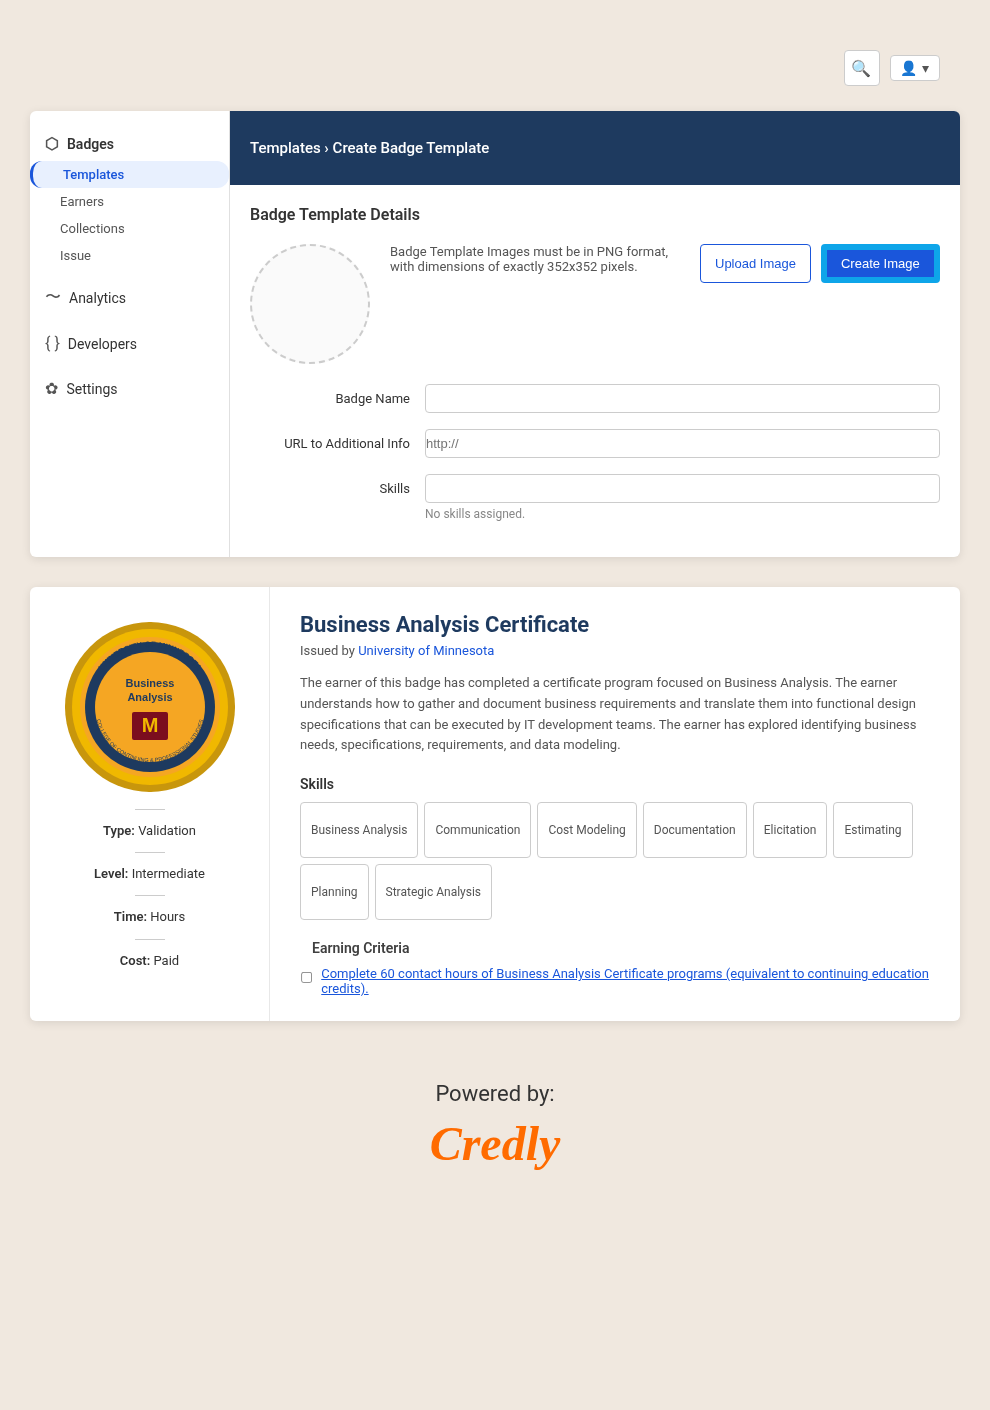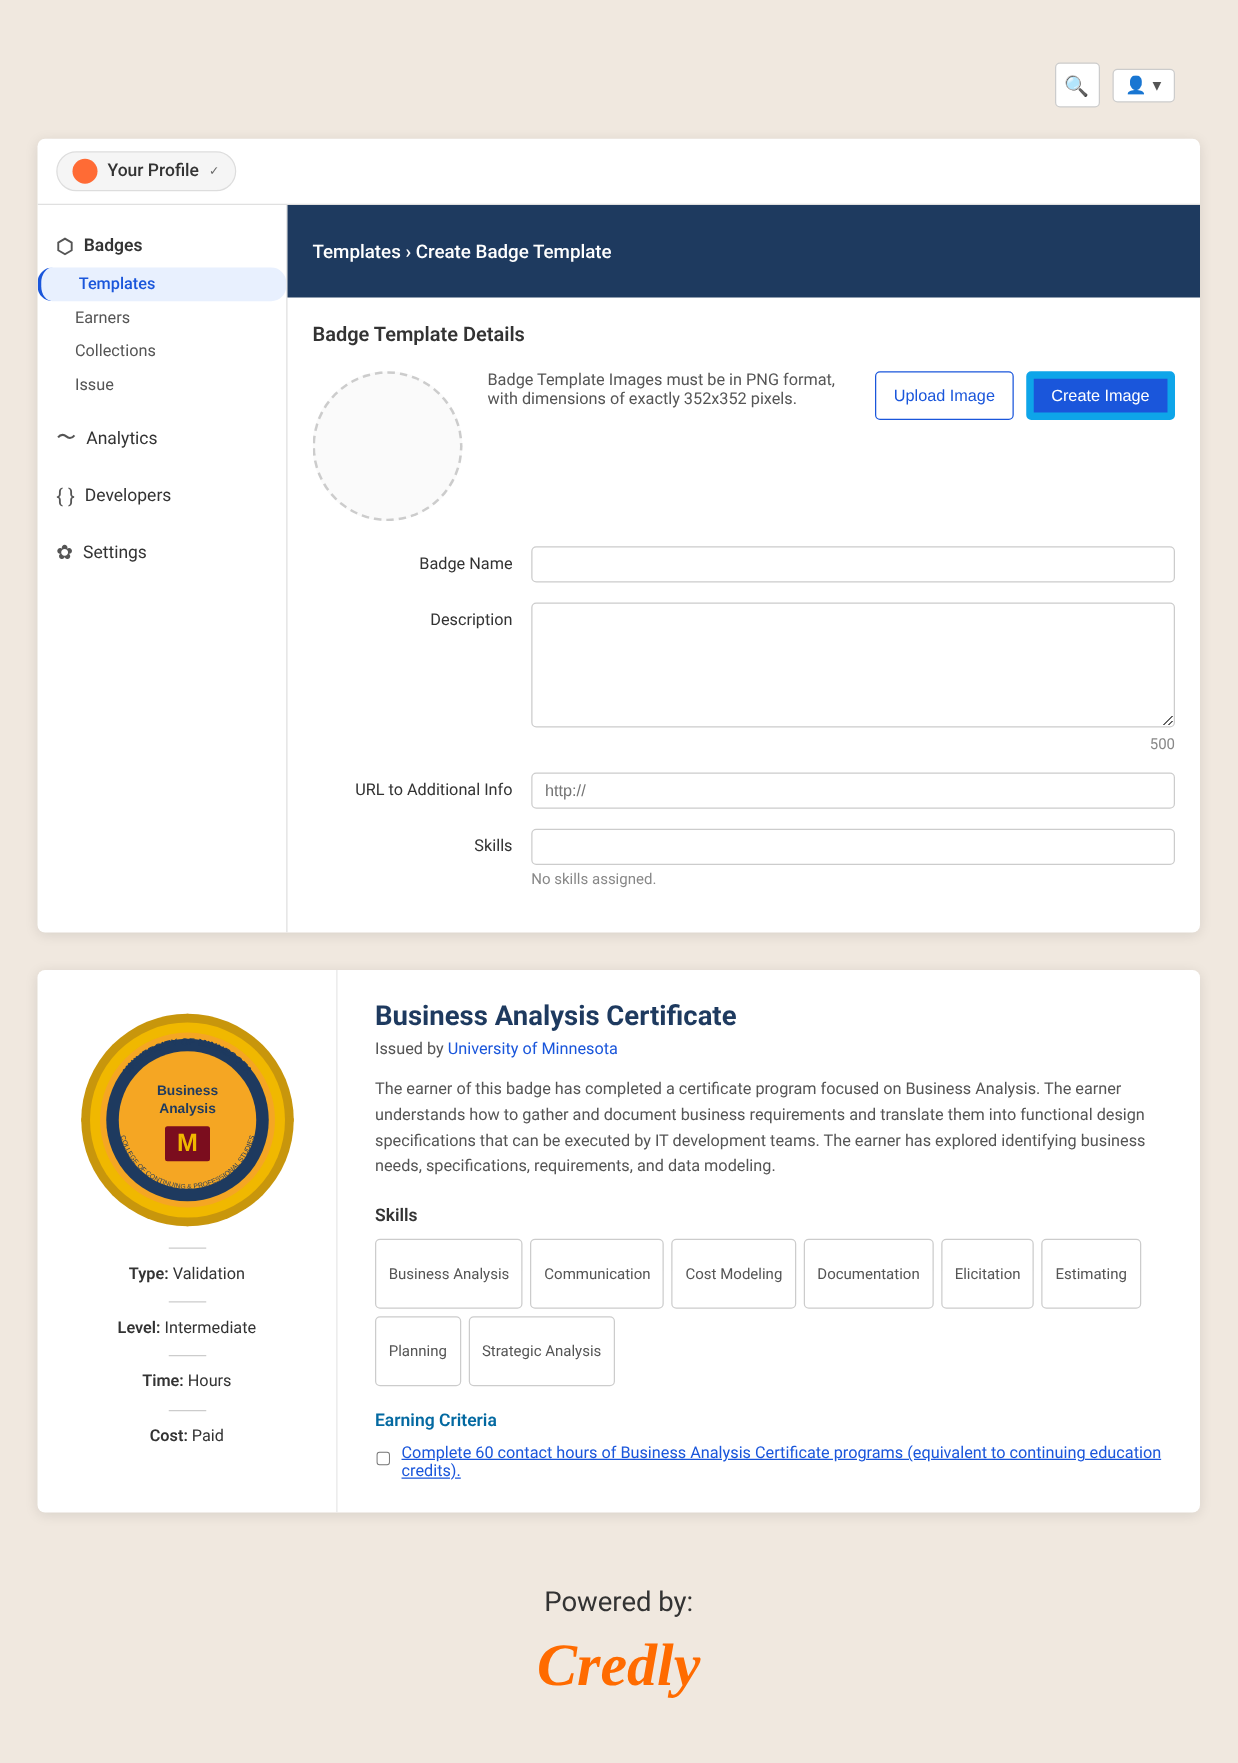--- a/index.html
+++ b/index.html
@@ -209,21 +209,21 @@
       min-width: 160px;
       text-align: right;
       font-size: 13px;
       color: #333;
       padding-top: 7px;
     }
     .form-control {
       flex: 1;
       border: 1px solid #ccc;
       border-radius: 4px;
-      padding: 6px 10px;
+      padding: 6px 0;
       font-size: 13px;
       color: #a16207;
     }
     .form-select {
       display: flex;
       align-items: center;
       justify-content: space-between;
       border: 1px solid #ccc;
       border-radius: 4px;
       padding: 6px 10px;
@@ -337,22 +337,23 @@
       border: 1px solid #ccc;
       border-radius: 4px;
       padding: 20px 10px;
       font-size: 12px;
       color: #555;
       background: #fff;
     }
     .earning-criteria-title {
       font-size: 14px;
       font-weight: 600;
-      color: #0369a1;
+      color: #404040;
       margin-bottom: 10px;
+      margin-left: 12px;
     }
     .earning-criteria-item {
       display: flex;
       align-items: flex-start;
       gap: 8px;
       font-size: 13px;
       color: #1a56db;
     }
     .criteria-icon {
       color: #777;
@@ -396,27 +397,20 @@
 <div class="top-nav">
   <div class="nav-icon">🔍</div>
   <div class="nav-user">
     <span>👤</span>
     <span>▾</span>
   </div>
 </div>
 
 <div class="app-container">
 
-  <div class="app-header">
-    <div class="profile-pill">
-      <div class="profile-dot"></div>
-      <span class="profile-label">Your Profile</span>
-      <span class="profile-chevron">✓</span>
-    </div>
-  </div>
 
   <div class="main-layout">
 
     <div class="sidebar">
       <div class="sidebar-section">
         <div class="sidebar-item section-header">
           <span class="icon">⬡</span>
           <span>Badges</span>
         </div>
         <div class="sidebar-sub-item active">Templates</div>
@@ -460,27 +454,20 @@
             </div>
           </div>
         </div>
 
 
         <div class="form-row">
           <div class="form-label">Badge Name</div>
           <input class="form-control" type="text" style="">
         </div>
 
-        <div class="form-row">
-          <div class="form-label">Description</div>
-          <div class="textarea-wrapper">
-            <textarea class="form-textarea" style=""></textarea>
-            <div class="char-count">500</div>
-          </div>
-        </div>
 
         <div class="form-row">
           <div class="form-label">URL to Additional Info</div>
           <input class="form-control" type="text" placeholder="http://" style="">
         </div>
 
         <div class="form-row">
           <div class="form-label">Skills</div>
           <div style="flex:1;">
             <input class="form-control" type="text" style="width: 100%;">

